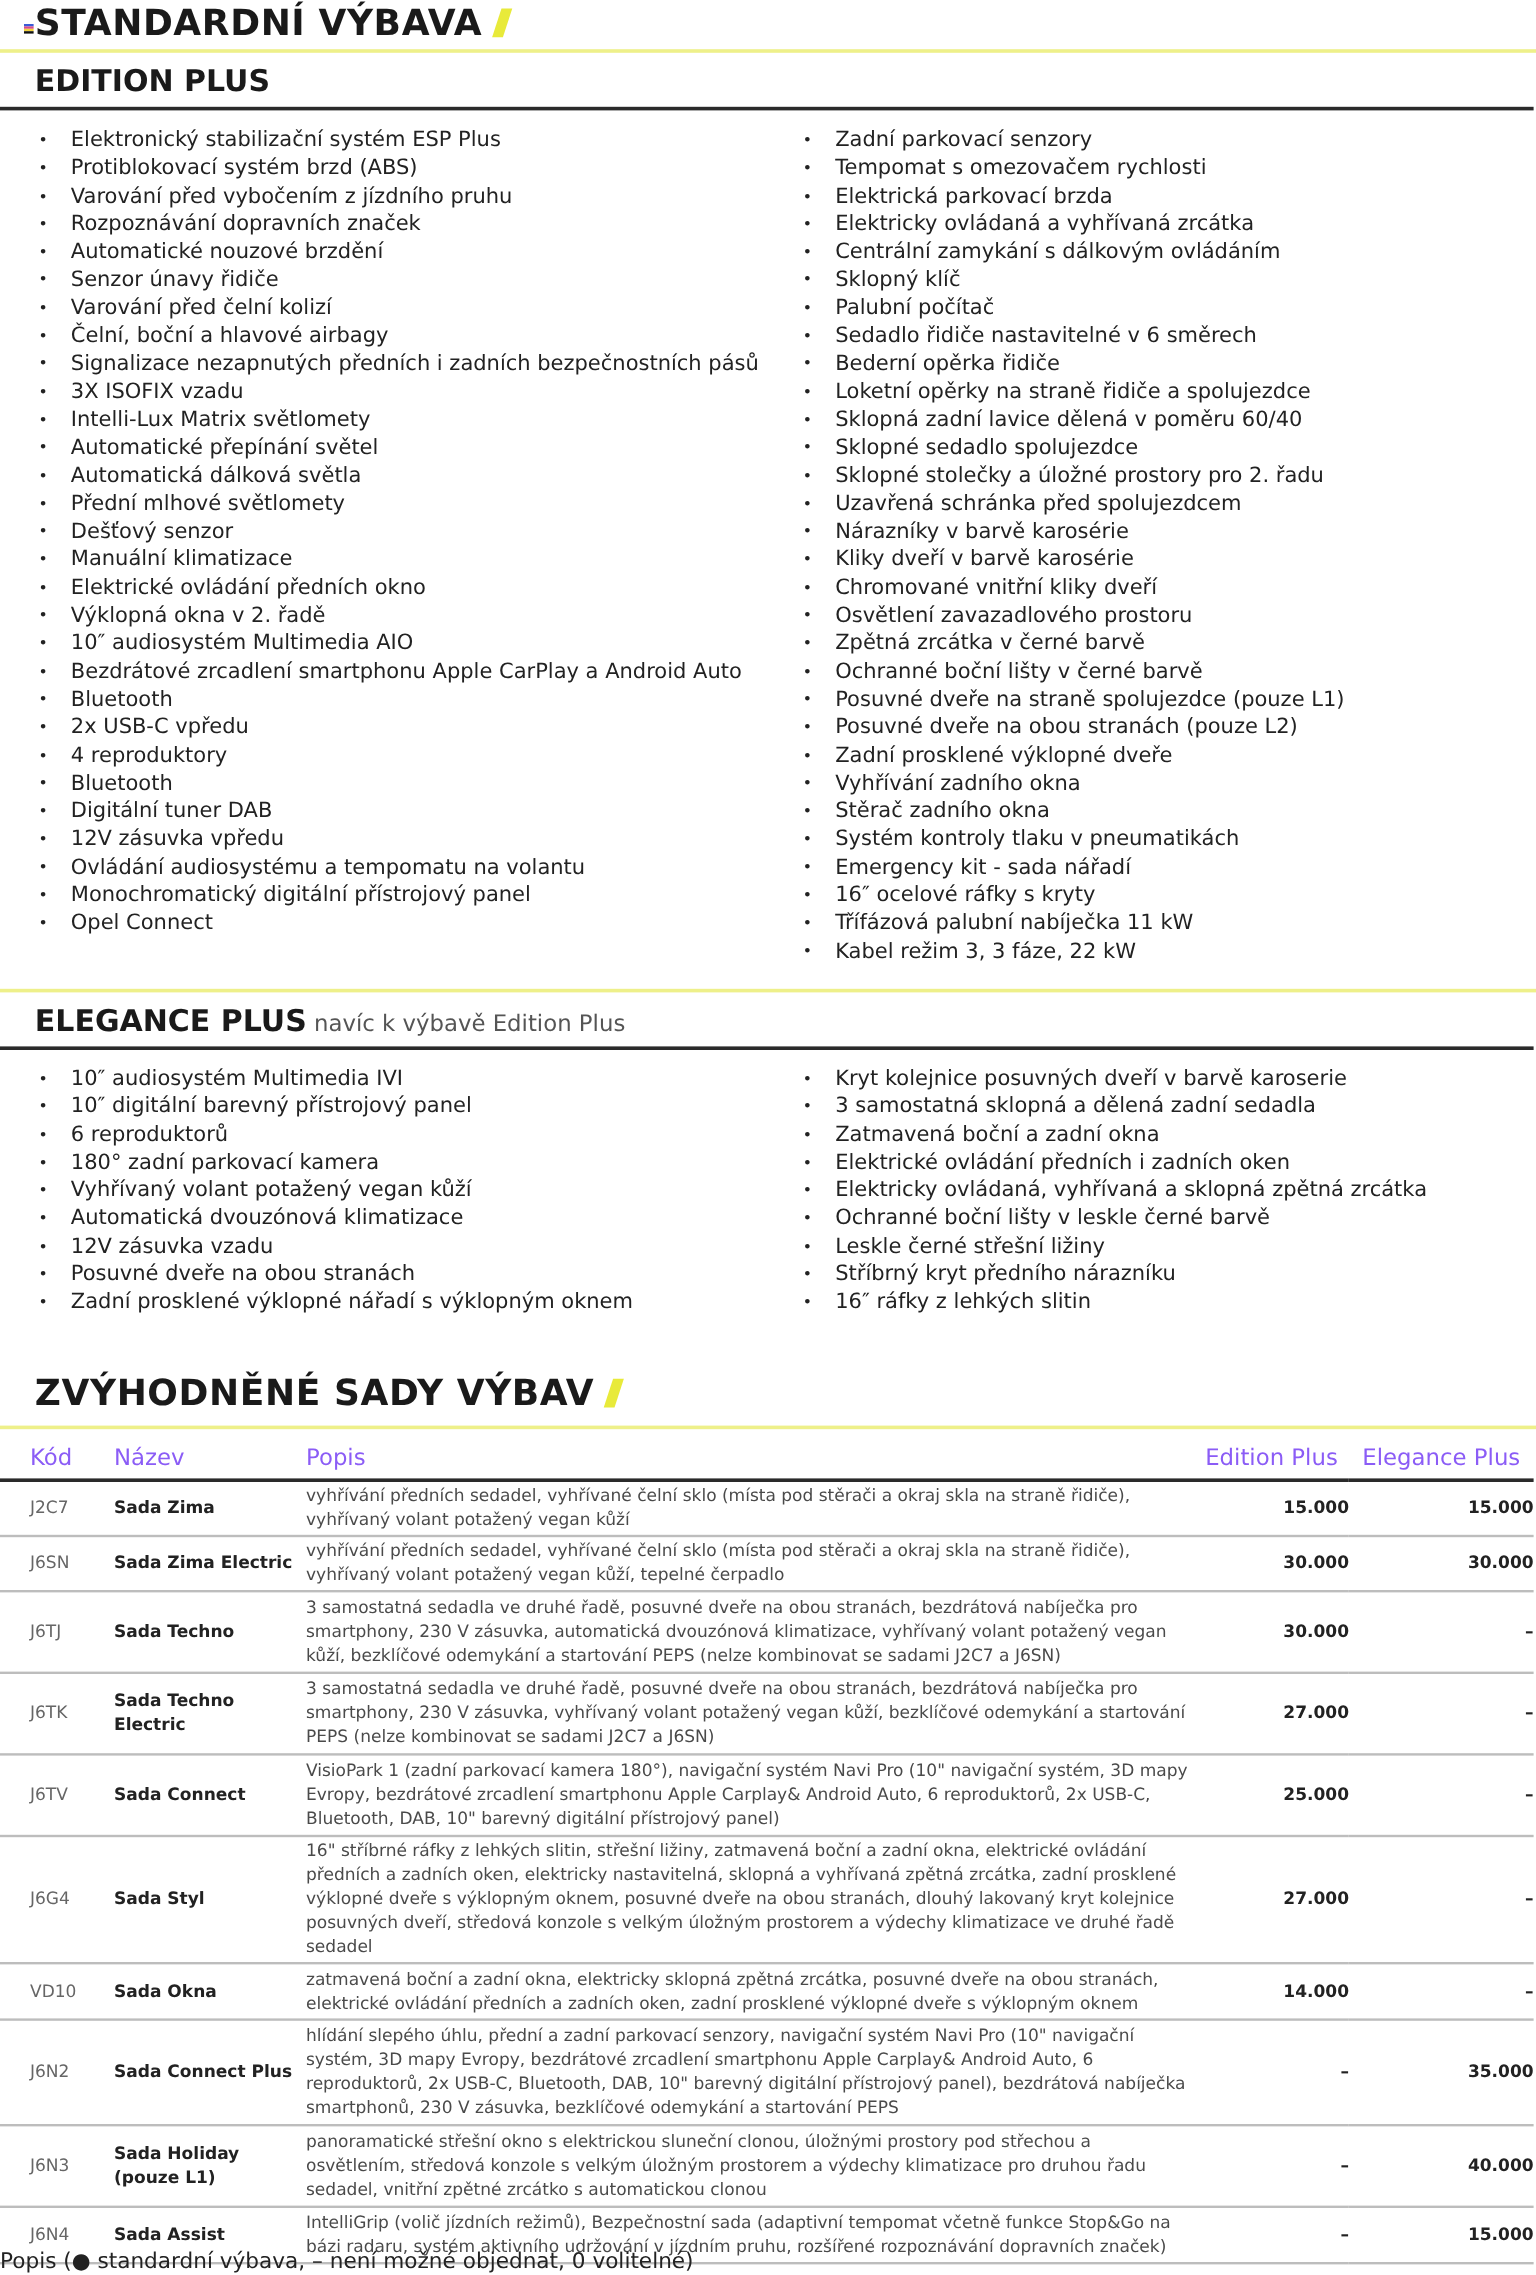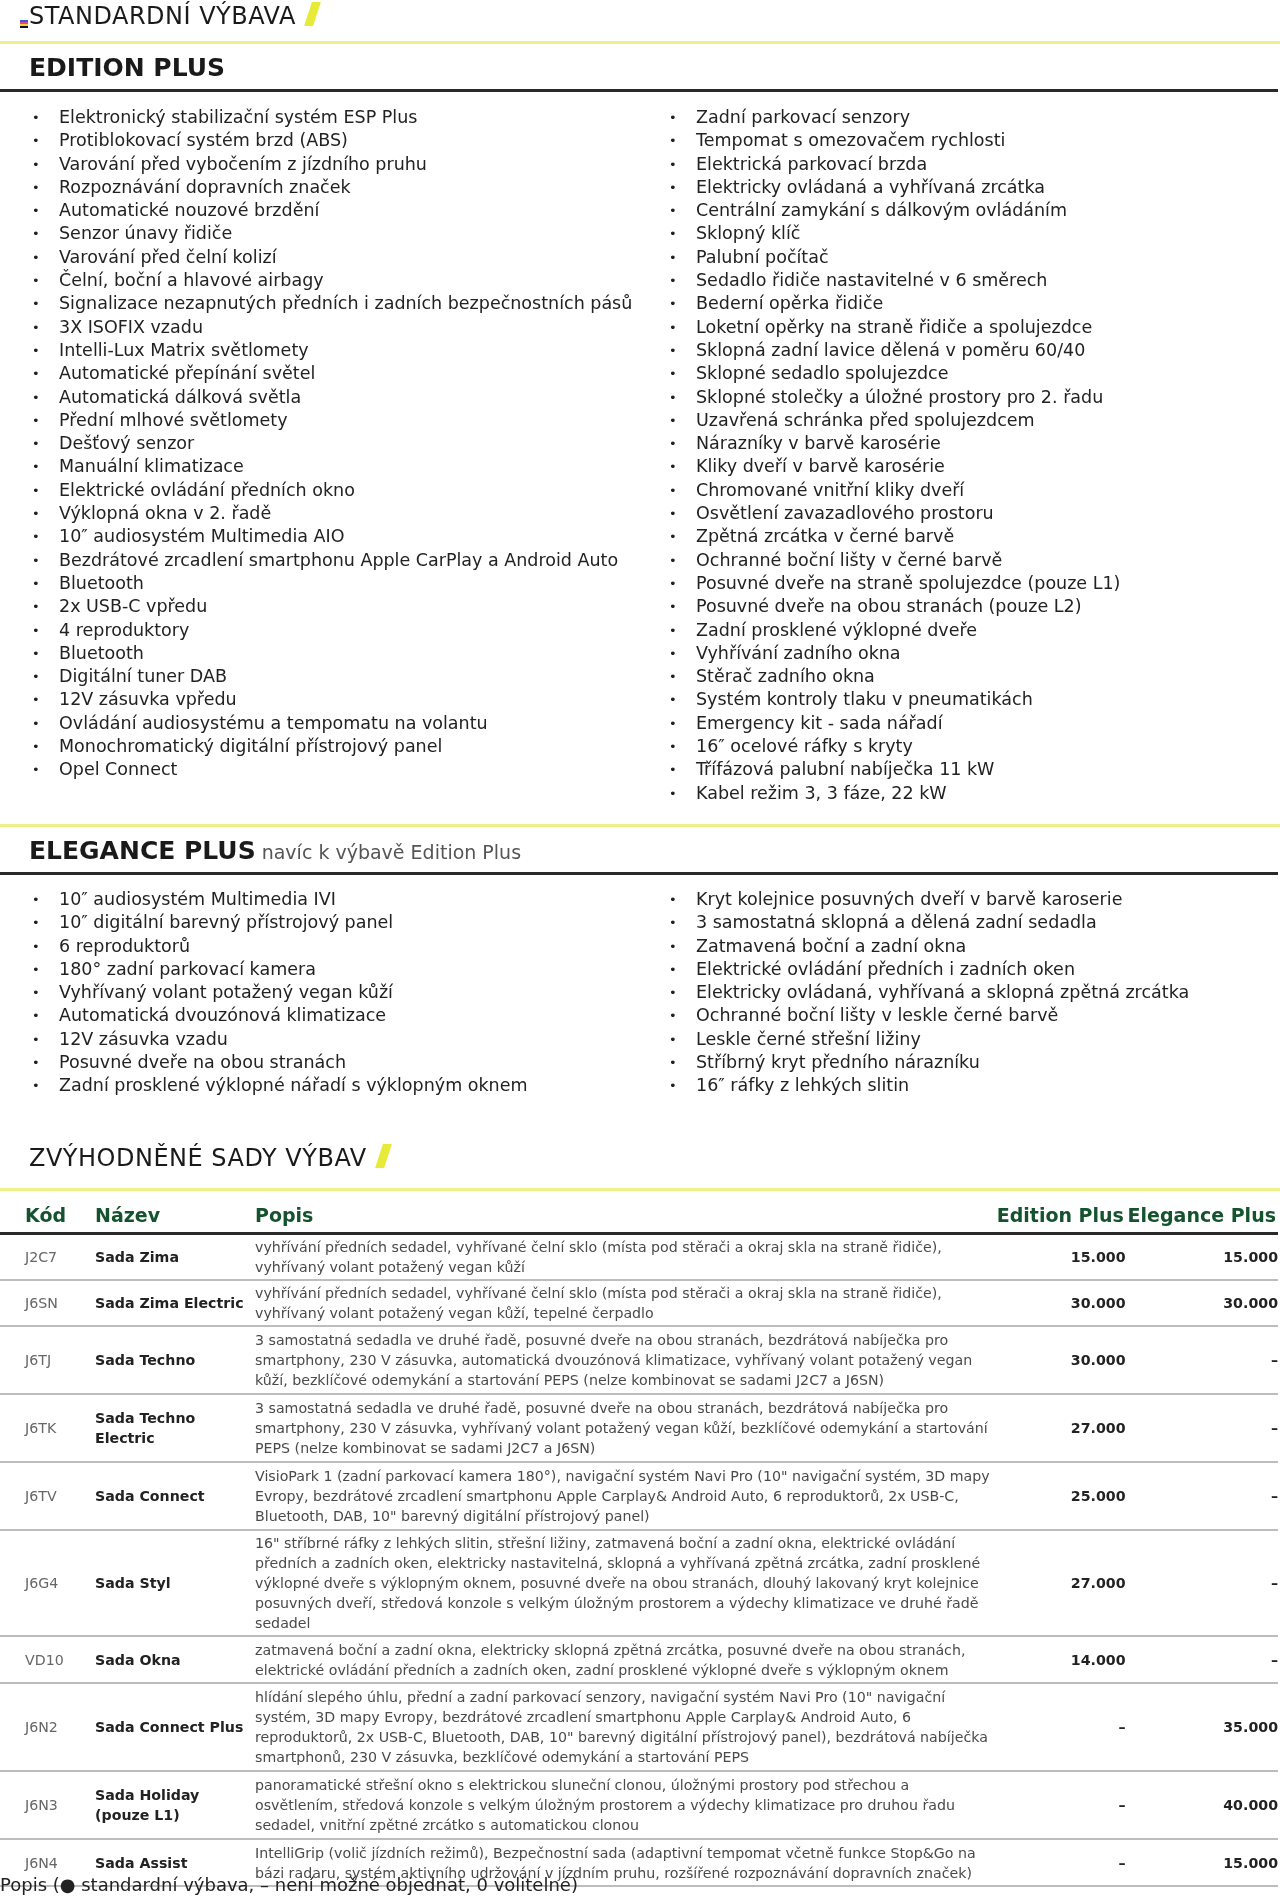--- a/index.html
+++ b/index.html
@@ -1,30 +1,30 @@
 <!DOCTYPE html>
 <html><head>
 <meta charset="utf-8">
 <style>
   html, body { margin:0; padding:0; background:#ffffff; }
   body { width:1280px; height:1896px; position:relative; overflow:hidden;
          font-family:"DejaVu Sans", "Liberation Sans", sans-serif; color:#1e1e1e; }
   .cmyk { position:absolute; left:20px; top:20px; width:8px; height:9px; }
   .cmyk i { display:block; height:2px; margin-bottom:0; }
-  .h1 { position:absolute; font-weight:normal; font-size:24px; letter-spacing:0.5px; color:#1a1a1a; white-space:nowrap; }
+  .h1 { position:absolute; font-weight:bold; font-size:30px; letter-spacing:0.5px; color:#1a1a1a; white-space:nowrap; }
   .slash { display:inline-block; width:9px; height:24px; background:#e8ea3a; transform:skewX(-18deg); margin-left:12px; vertical-align:-2px; }
   .yline { position:absolute; left:0; width:1280px; height:3px; background:#eef08a; }
   .dline { position:absolute; left:0; width:1278px; height:3px; background:#2a2a2a; }
   .h2 { position:absolute; left:29px; font-weight:bold; font-size:25px; color:#1a1a1a; white-space:nowrap; }
   .h2 .sub { font-weight:normal; font-size:19px; color:#555; margin-left:6px; }
   ul.blist { position:absolute; margin:0; padding:0; list-style:none; }
   ul.blist li { height:23.3px; line-height:23.3px; font-size:17.5px; white-space:nowrap; position:relative; padding-left:30px; color:#222; }
   ul.blist li::before { content:"•"; position:absolute; left:3px; font-size:13px; color:#222; }
   table.sets { position:absolute; left:0; top:1198px; width:1278px; border-collapse:collapse; }
-  table.sets th { text-align:left; font-size:19px; font-weight:bold; color:#14532d; padding:0 0 6px 0; border-bottom:3px solid #2a2a2a; height:28px; vertical-align:bottom; }
+  table.sets th { text-align:left; font-size:19px; font-weight:normal; color:#8b5cf6; padding:0 0 6px 0; border-bottom:3px solid #2a2a2a; height:28px; vertical-align:bottom; }
   table.sets td { border-bottom:2px solid #bdbdbd; font-size:14.2px; vertical-align:middle; padding:0; }
   td.code { color:#666; padding-left:25px !important; width:70px; font-size:14.5px; }
   td.name { font-weight:bold; width:160px; font-size:14.5px; color:#222; line-height:20px; }
   td.desc { color:#4a4a4a; line-height:20px; padding:2px 0 !important; width:740px; }
   td.price { text-align:right; font-weight:bold; color:#222; font-size:15px; }
   th.c-code { padding-left:25px !important; }
   th.c-price { text-align:center !important; }
   .footer { position:absolute; left:0; top:1874px; font-size:18px; color:#222; white-space:nowrap; }
 </style>
 </head>

